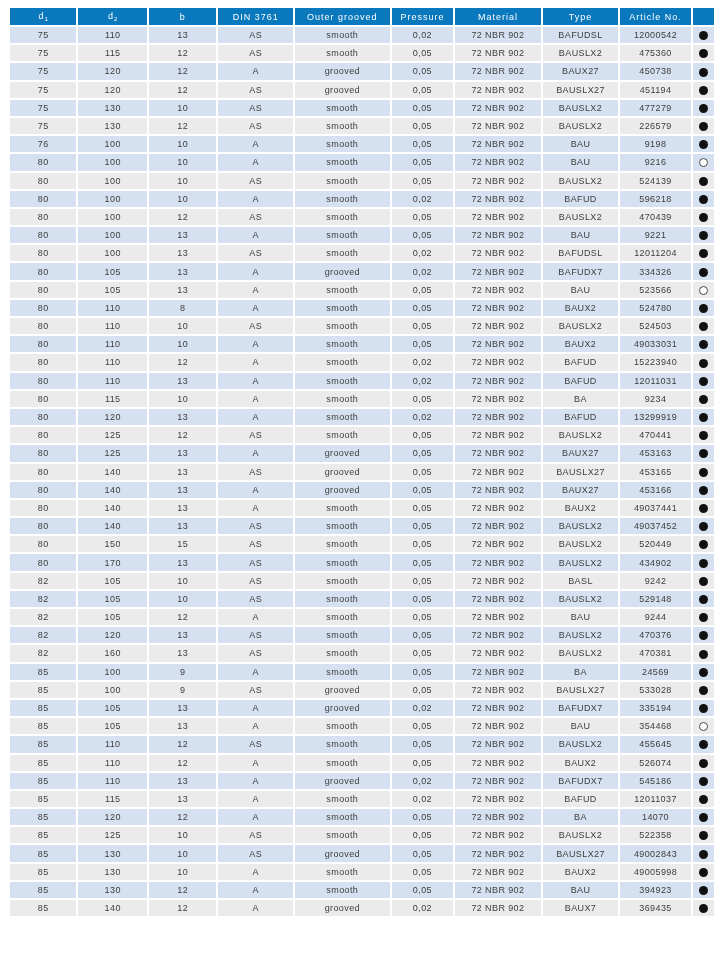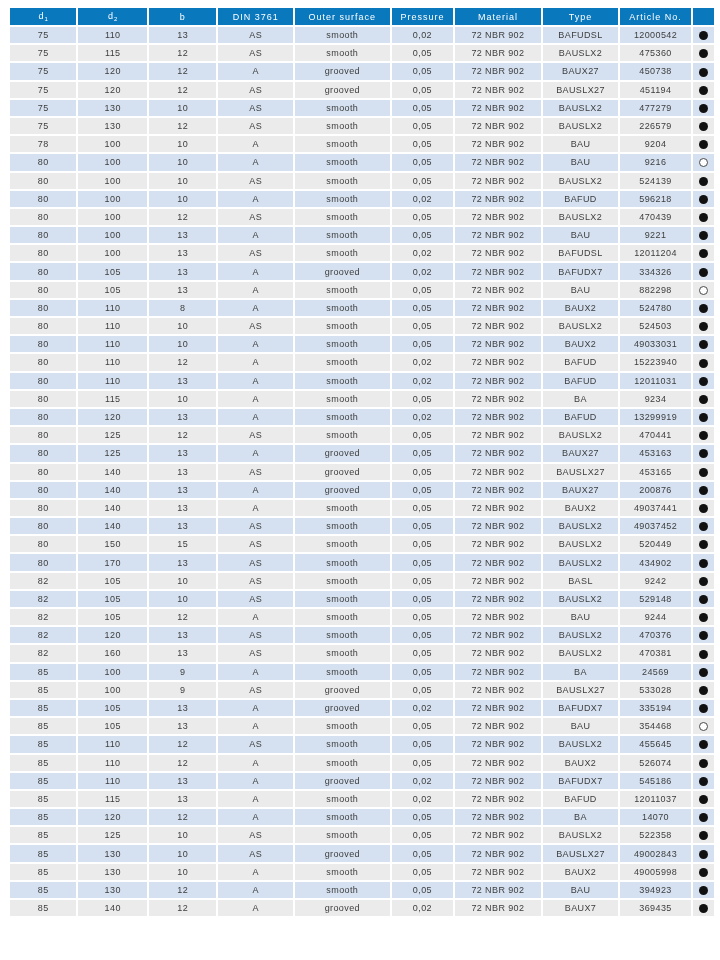--- a/index.html
+++ b/index.html
@@ -91,21 +91,21 @@
           <col style="width:75px">
           <col style="width:70px">
         <col style="width:21px">
       </colgroup>
       <thead>
         <tr>
           <th><span>d</span><sub>1</sub></th>
           <th><span>d</span><sub>2</sub></th>
           <th>b</th>
           <th>DIN 3761</th>
-          <th>Outer surface</th>
+          <th>Outer grooved</th>
           <th>Pressure</th>
           <th>Material</th>
           <th>Type</th>
           <th>Article No.</th>
           <th></th>
         </tr>
       </thead>
       <tbody>
           <tr class="row-blue">
             <td>75</td>
@@ -172,30 +172,30 @@
             <td>130</td>
             <td>12</td>
             <td>AS</td>
             <td>smooth</td>
             <td>0,05</td>
             <td>72 NBR 902</td>
             <td>BAUSLX2</td>
             <td>226579</td>
             <td><span class="dot dot-filled"></span></td>
           </tr>
-          <tr class="row-gray">
-            <td>78</td>
+          <tr class="row-blue">
+            <td>76</td>
             <td>100</td>
             <td>10</td>
             <td>A</td>
             <td>smooth</td>
             <td>0,05</td>
             <td>72 NBR 902</td>
             <td>BAU</td>
-            <td>9204</td>
+            <td>9198</td>
             <td><span class="dot dot-filled"></span></td>
           </tr>
           <tr class="row-blue">
             <td>80</td>
             <td>100</td>
             <td>10</td>
             <td>A</td>
             <td>smooth</td>
             <td>0,05</td>
             <td>72 NBR 902</td>
@@ -277,21 +277,21 @@
           </tr>
           <tr class="row-gray">
             <td>80</td>
             <td>105</td>
             <td>13</td>
             <td>A</td>
             <td>smooth</td>
             <td>0,05</td>
             <td>72 NBR 902</td>
             <td>BAU</td>
-            <td>882298</td>
+            <td>523566</td>
             <td><span class="dot dot-open"></span></td>
           </tr>
           <tr class="row-blue">
             <td>80</td>
             <td>110</td>
             <td>8</td>
             <td>A</td>
             <td>smooth</td>
             <td>0,05</td>
             <td>72 NBR 902</td>
@@ -409,21 +409,21 @@
           </tr>
           <tr class="row-blue">
             <td>80</td>
             <td>140</td>
             <td>13</td>
             <td>A</td>
             <td>grooved</td>
             <td>0,05</td>
             <td>72 NBR 902</td>
             <td>BAUX27</td>
-            <td>200876</td>
+            <td>453166</td>
             <td><span class="dot dot-filled"></span></td>
           </tr>
           <tr class="row-gray">
             <td>80</td>
             <td>140</td>
             <td>13</td>
             <td>A</td>
             <td>smooth</td>
             <td>0,05</td>
             <td>72 NBR 902</td>

